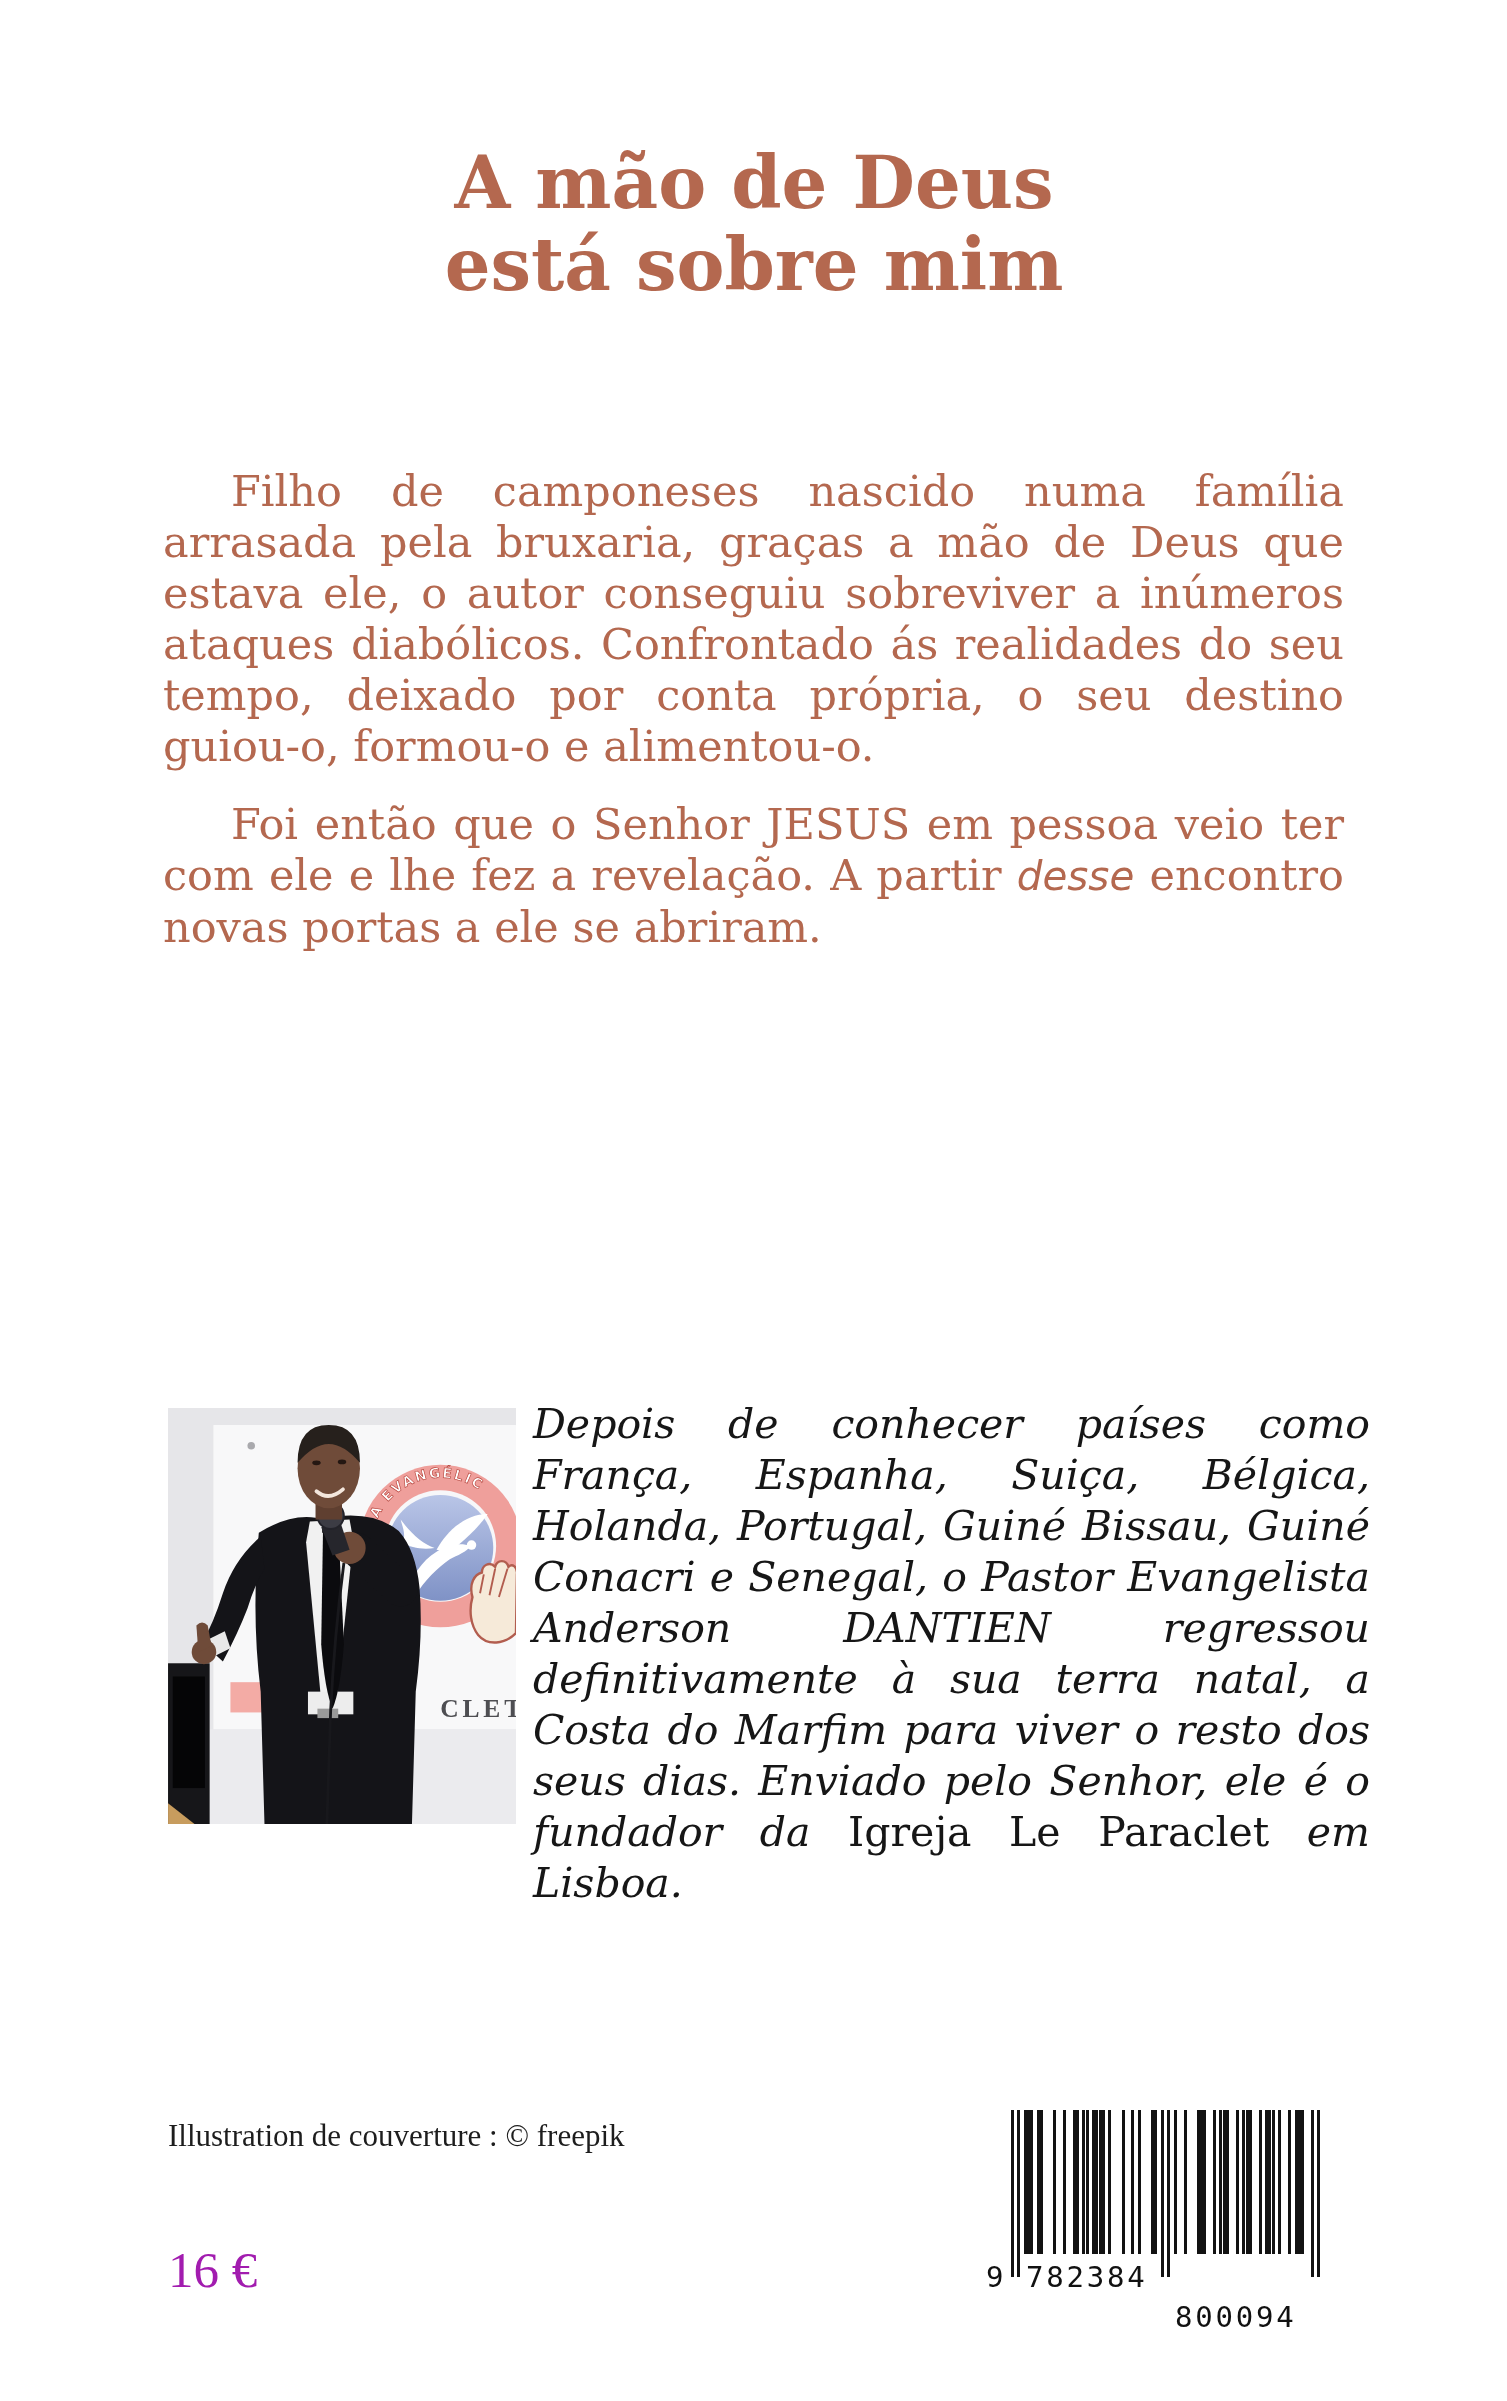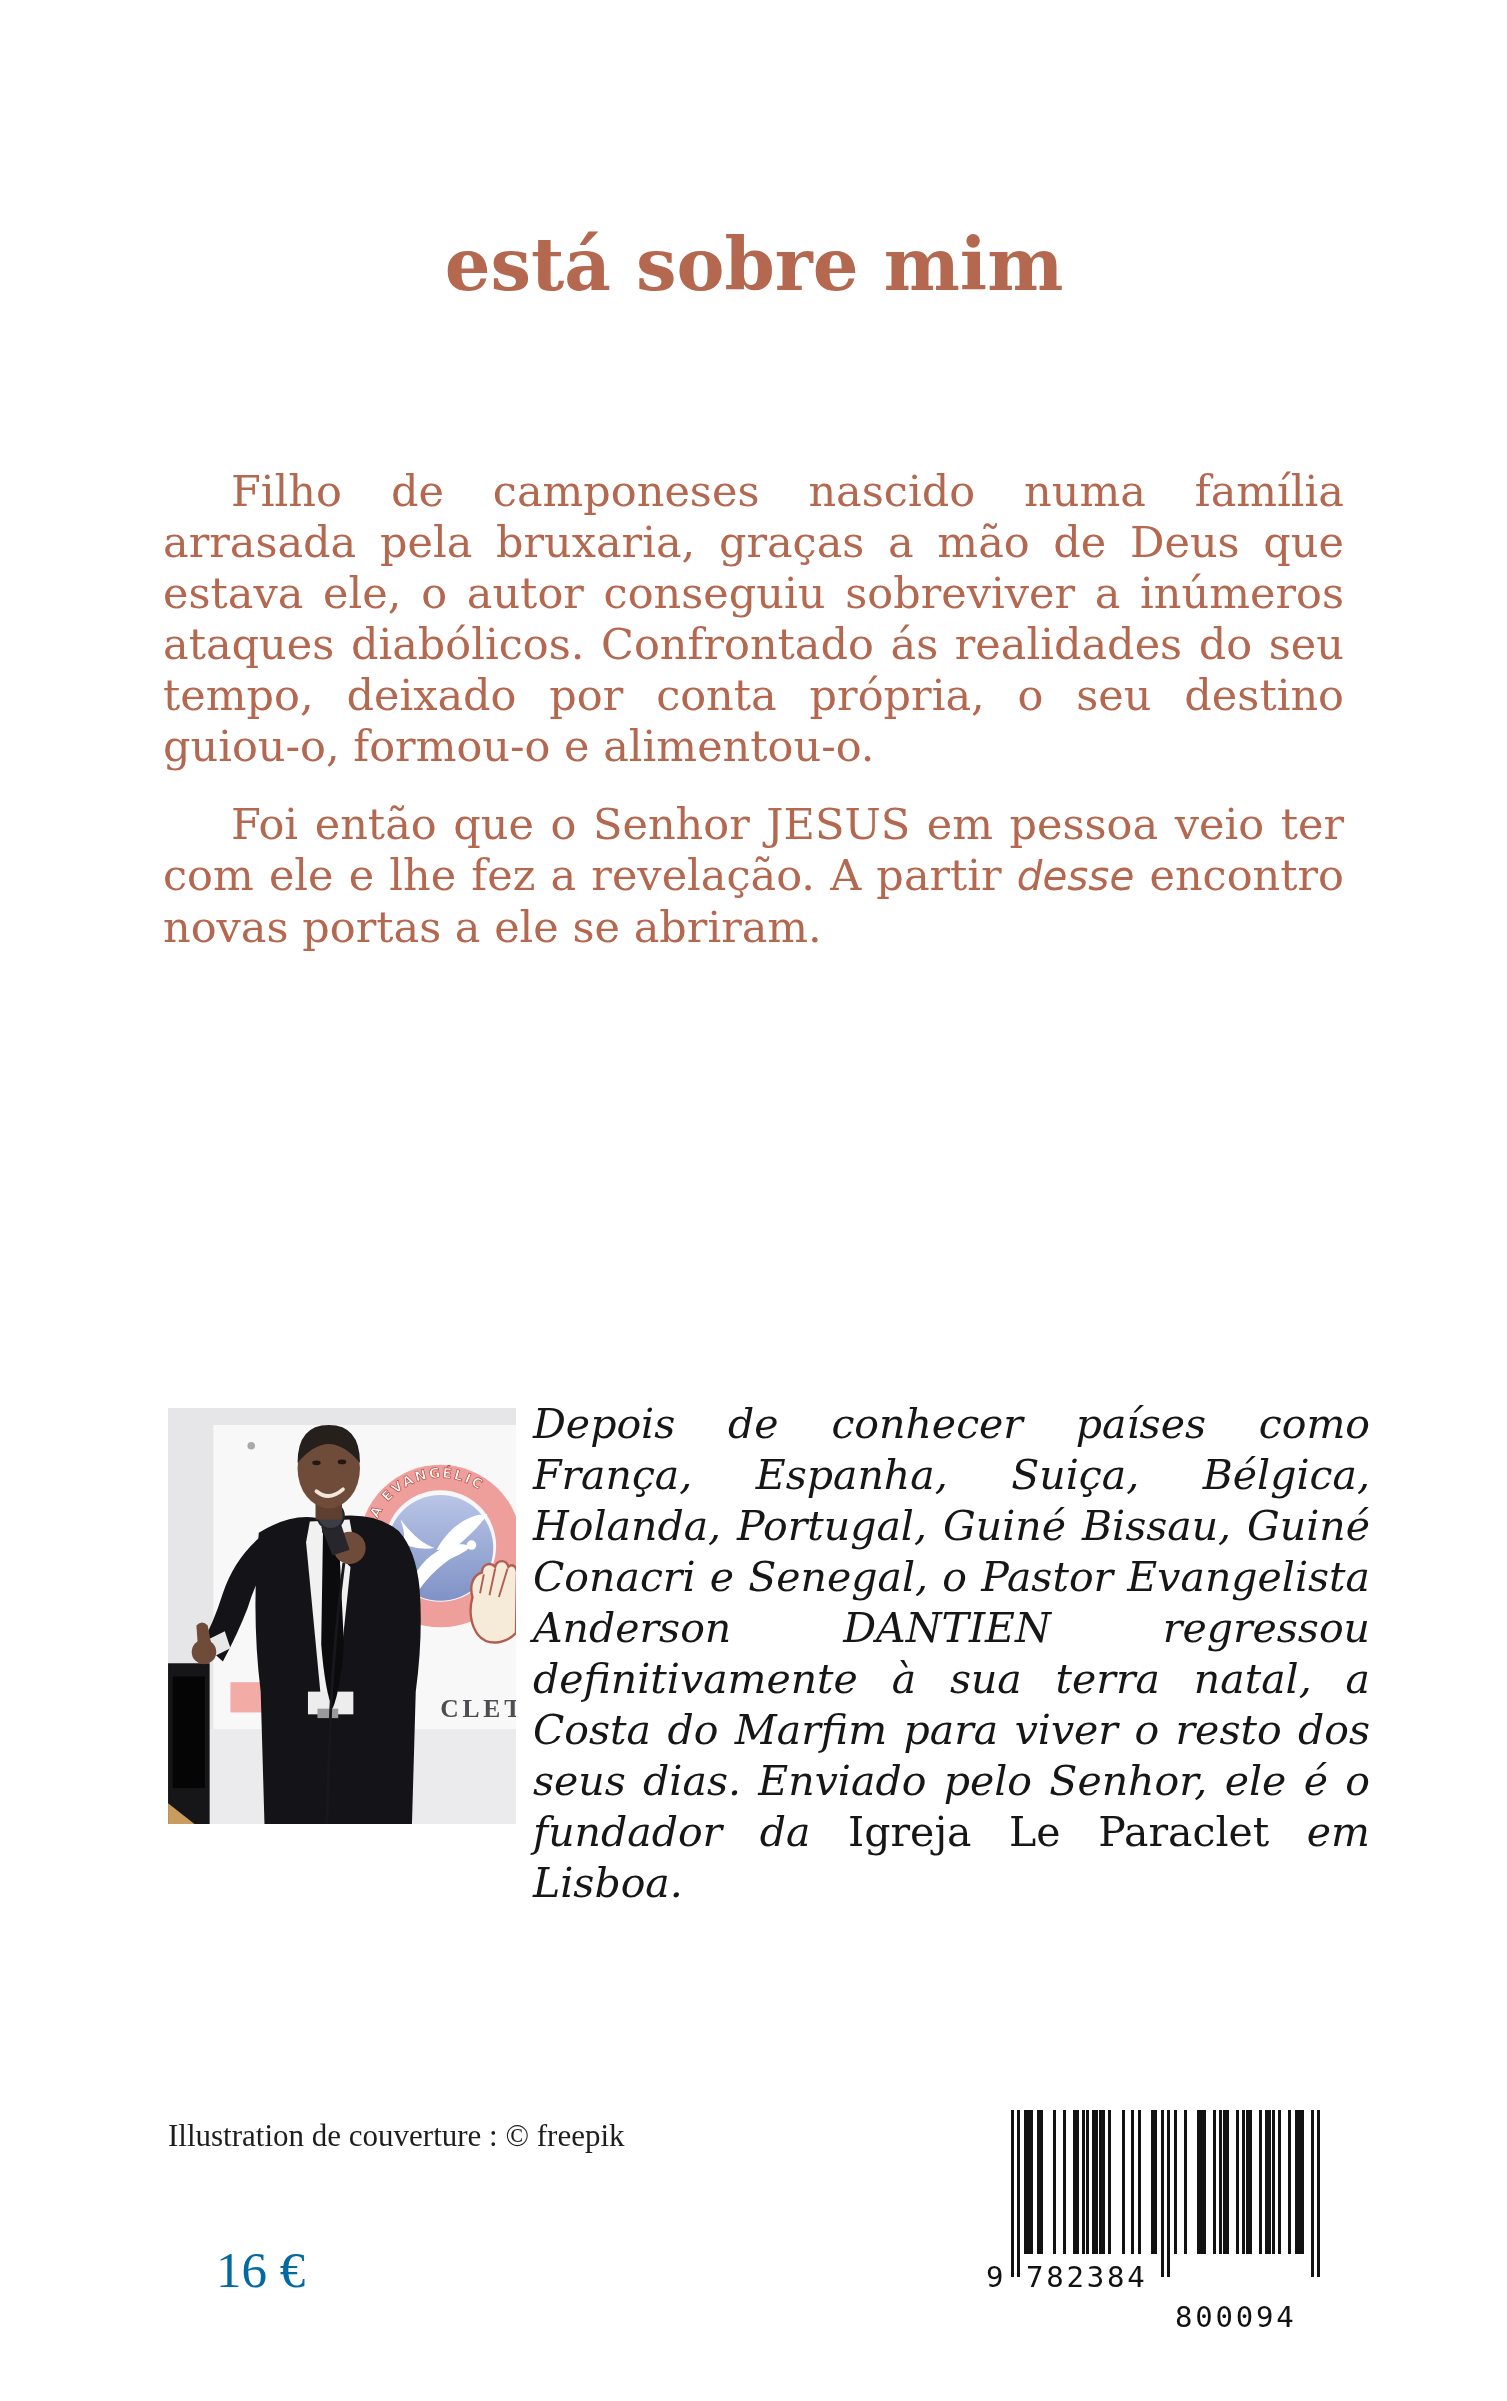--- a/index.html
+++ b/index.html
@@ -19,39 +19,39 @@
               text-align:justify;margin:0;}
   .seg-bold-italic{font-weight:normal;}
   .seg-upright{font-style:normal;}
   .photo{position:absolute;left:168px;top:1408px;width:348px;height:416px;}
   
   .credit{position:absolute;left:168px;top:2118px;font-family:"Liberation Serif",serif;
           font-size:31px;color:#1d1d1d;}
   .isbn{position:absolute;left:168px;top:2190px;font-family:"Liberation Serif",serif;
         font-size:39px;color:#1d1d1d;}
   .price{position:absolute;left:168px;top:2241px;font-family:"Liberation Serif",serif;
-         font-size:51px;color:#0369a1;margin-left:48px;}
+         font-size:51px;color:#a21caf;}
   
   .barcode{position:absolute;left:984px;top:2110px;width:350px;height:199px;background:#fff;}
   .bar{position:absolute;top:0;background:#121212;}
   .bar.short{height:144px;}
   .bar.tall{height:167px;}
   .bc-digit{position:absolute;font-family:"DejaVu Sans Mono",monospace;
             font-size:29px;color:#111;letter-spacing:2.8px;white-space:nowrap;}
   .bc-d0{left:1.9px;top:150px;}
   .bc-d1{left:42px;top:150px;}
   .bc-d2{left:191px;top:150px;margin-top:40px;}
 </style>
 </head>
 <body>
 
 <div class="page">
 
   <h1 class="title">
-    <br>
+    <span>A mão de Deus</span><br>
     <span>está sobre mim</span>
   </h1>
 
   <section class="synopsis">
     <p><span>Filho de camponeses nascido numa família arrasada pela bruxaria, graças a mão de Deus que estava ele, o autor conseguiu sobreviver a inúmeros ataques diabólicos. Confrontado ás realidades do seu tempo, deixado por conta própria, o seu destino guiou-o, formou-o e alimentou-o.</span></p>
     <p><span>Foi então que o Senhor JESUS em pessoa veio ter com ele e lhe fez a revelação. A partir </span><span class="seg-sans">desse</span><span> encontro novas portas a ele se abriram.</span></p>
   </section>
 
   <div class="photo">
     <svg width="348" height="416" viewBox="0 0 368 440">

